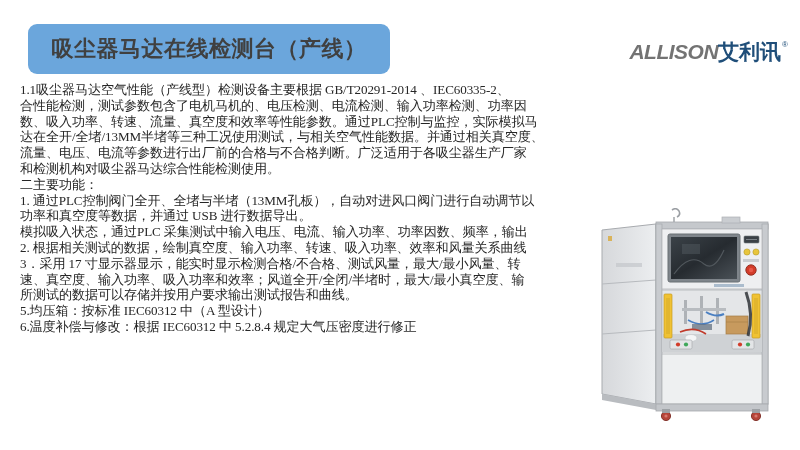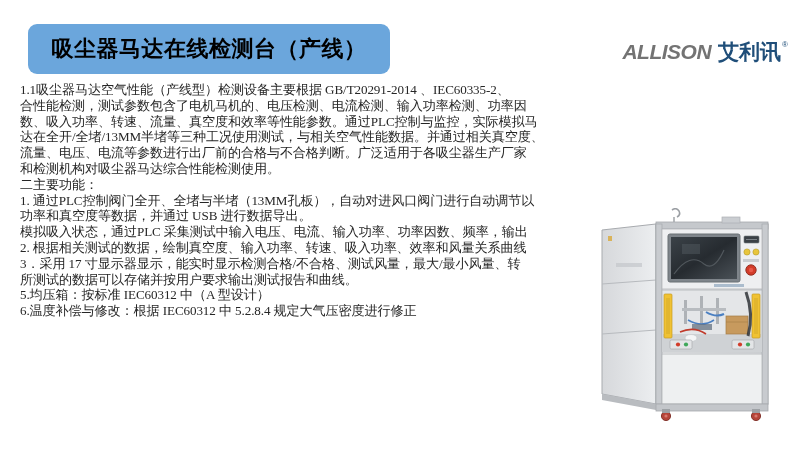--- a/index.html
+++ b/index.html
@@ -31,21 +31,21 @@
     background: #6ba6dc;
     border-radius: 9px;
     display: flex;
     align-items: center;
     justify-content: center;
   }
   .title-text {
     font-family: "Liberation Serif", "DejaVu Serif", serif;
     font-size: 22px;
     font-weight: bold;
-    color: #000000;
+    color: #404040;
     letter-spacing: 0.5px;
     white-space: nowrap;
   }
 
   
   .logo {
     position: absolute;
     right: 12px;
     top: 40px;
     display: flex;
@@ -59,21 +59,21 @@
     font-style: italic;
     color: #737373;
     letter-spacing: -0.5px;
     line-height: 24px;
   }
   .logo-cn {
     font-family: "Liberation Sans", "DejaVu Sans", sans-serif;
     font-size: 21px;
     font-weight: bold;
     color: #1f4e79;
-    margin-left: 7px;
+    margin-left: 0;
     line-height: 24px;
   }
   .logo-reg {
     font-family: "Liberation Sans", "DejaVu Sans", sans-serif;
     font-size: 8px;
     color: #1f4e79;
     margin-left: 1px;
     line-height: 10px;
   }
 
@@ -127,20 +127,21 @@
     <div class="line">数、吸入功率、转速、流量、真空度和效率等性能参数。通过PLC控制与监控，实际模拟马</div>
     <div class="line">达在全开/全堵/13MM半堵等三种工况使用测试，与相关空气性能数据。并通过相关真空度、</div>
     <div class="line">流量、电压、电流等参数进行出厂前的合格与不合格判断。广泛适用于各吸尘器生产厂家</div>
     <div class="line">和检测机构对吸尘器马达综合性能检测使用。</div>
     <div class="line">二主要功能：</div>
     <div class="line">1. 通过PLC控制阀门全开、全堵与半堵（13MM孔板），自动对进风口阀门进行自动调节以</div>
     <div class="line">功率和真空度等数据，并通过 USB 进行数据导出。</div>
     <div class="line">模拟吸入状态，通过PLC 采集测试中输入电压、电流、输入功率、功率因数、频率，输出</div>
     <div class="line">2. 根据相关测试的数据，绘制真空度、输入功率、转速、吸入功率、效率和风量关系曲线</div>
     <div class="line">3．采用 17 寸显示器显示，能实时显示检测合格/不合格、测试风量，最大/最小风量、转</div>
+    <div class="line">速、真空度、输入功率、吸入功率和效率；风道全开/全闭/半堵时，最大/最小真空度、输</div>
     <div class="line">所测试的数据可以存储并按用户要求输出测试报告和曲线。</div>
     <div class="line">5.均压箱：按标准 IEC60312 中（A 型设计）</div>
     <div class="line">6.温度补偿与修改：根据 IEC60312 中 5.2.8.4 规定大气压密度进行修正</div>
   </div>
 
   <div class="photo">
     <svg width="200" height="220" viewBox="0 0 200 220">
       <defs>
         <linearGradient id="panelG" x1="0" y1="0" x2="1" y2="0">
           <stop offset="0" stop-color="#f2f3f4"></stop>

